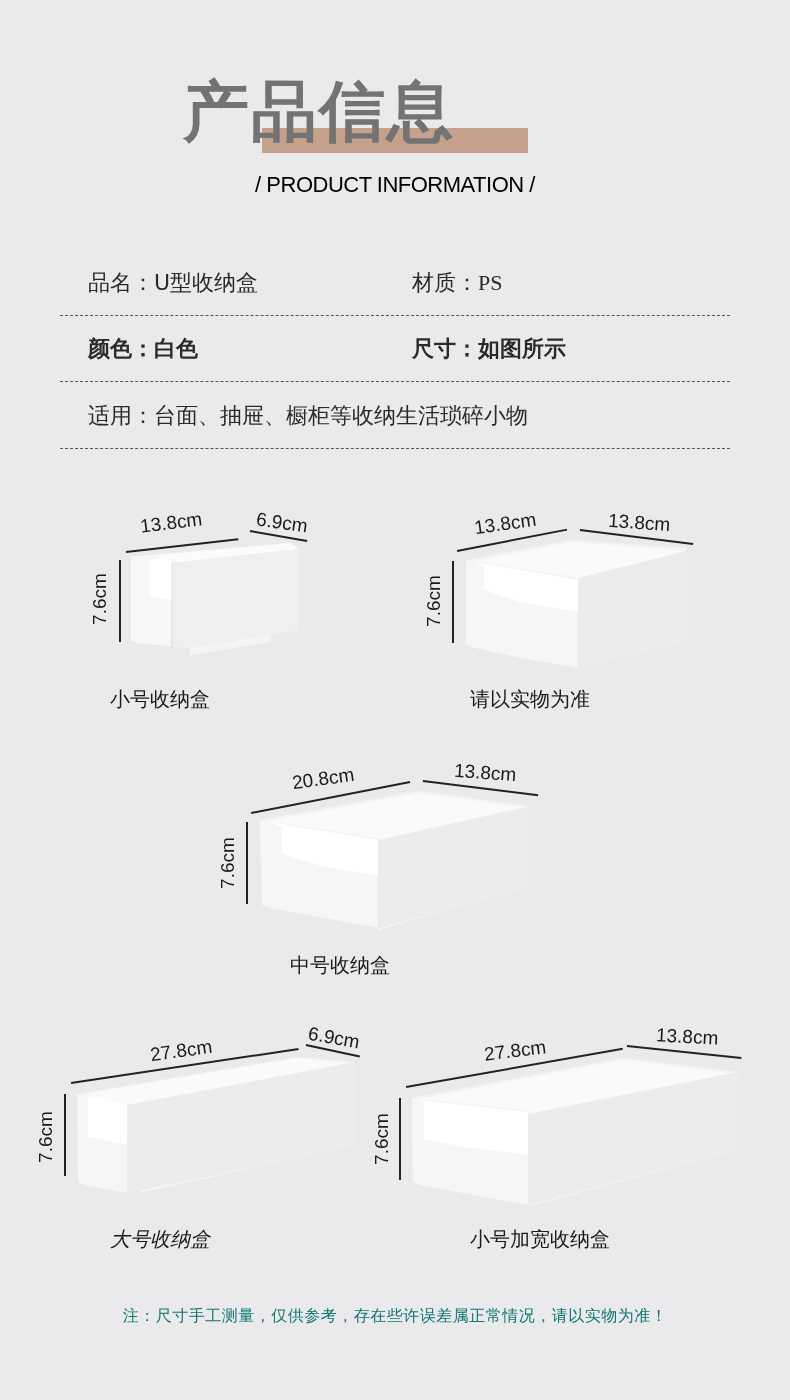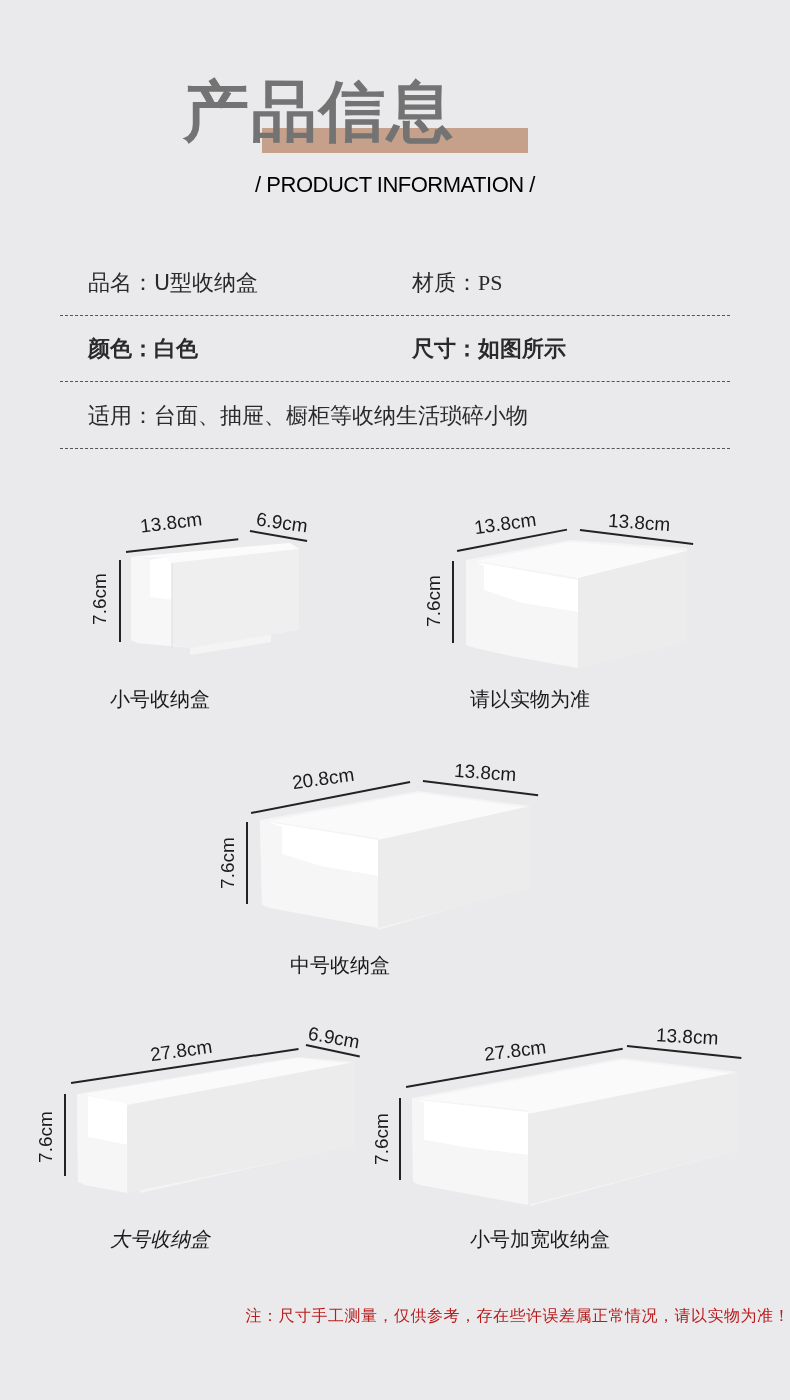--- a/index.html
+++ b/index.html
@@ -44,22 +44,22 @@
     position: absolute; font-family: "Liberation Sans", sans-serif;
     font-size: 19px; color: #1a1a1a; white-space: nowrap;
   }
   .line { position: absolute; background: #222; height: 1.5px; transform-origin: left center; }
   .vline { position: absolute; background: #222; width: 1.5px; }
 
   
   .box-svg { position: absolute; overflow: visible; }
 
   .note {
-    position: absolute; left: 0; width: 790px; top: 1306px; text-align: right;
-    font-size: 16px; color: #b91c1c; letter-spacing: 0.5px;
+    position: absolute; left: 0; width: 790px; top: 1306px; text-align: center;
+    font-size: 16px; color: #0f766e; letter-spacing: 0.5px;
   }
 </style>
 </head>
 <body>
 
 <div class="title-bar"></div>
 <div class="title">产品信息</div>
 <div class="subtitle">/ PRODUCT INFORMATION /</div>
 
 <div>

